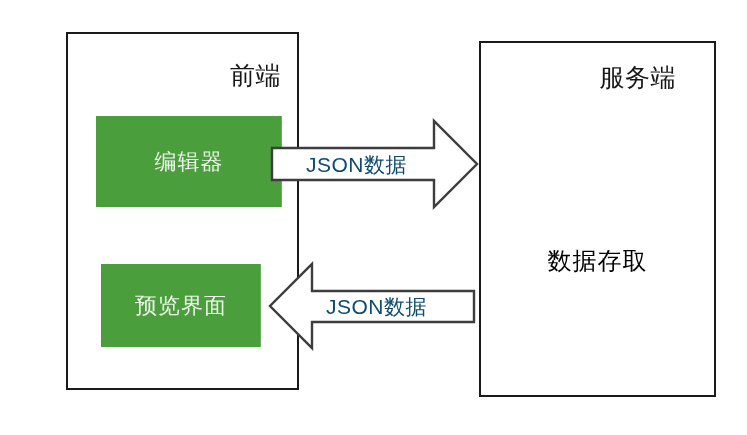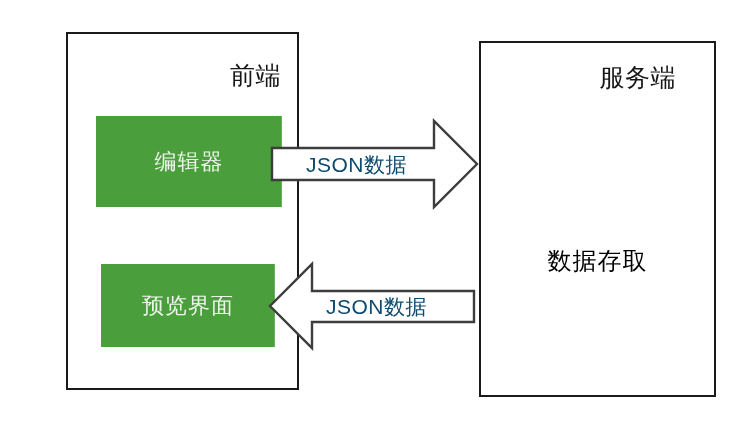--- a/index.html
+++ b/index.html
@@ -74,21 +74,21 @@
   }
   #editor-block {
     left: 28px;
     top: 82px;
     width: 186px;
     height: 91px;
   }
   #preview-block {
     left: 33px;
     top: 230px;
-    width: 174px;
+    width: 160px;
     height: 83px;
     justify-content: center;
   }
 
   
   #server-storage-label {
     position: absolute;
     left: 0;
     right: 0;
     top: 170px;

